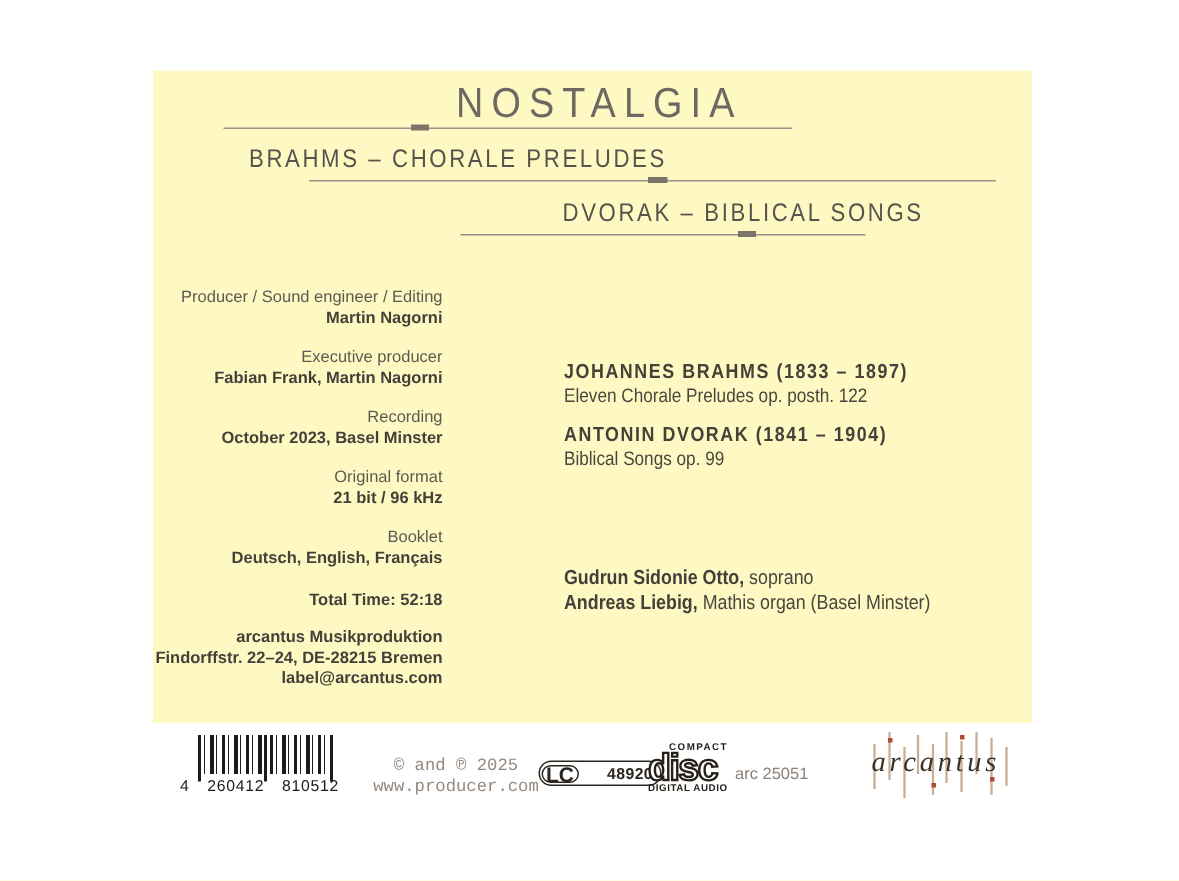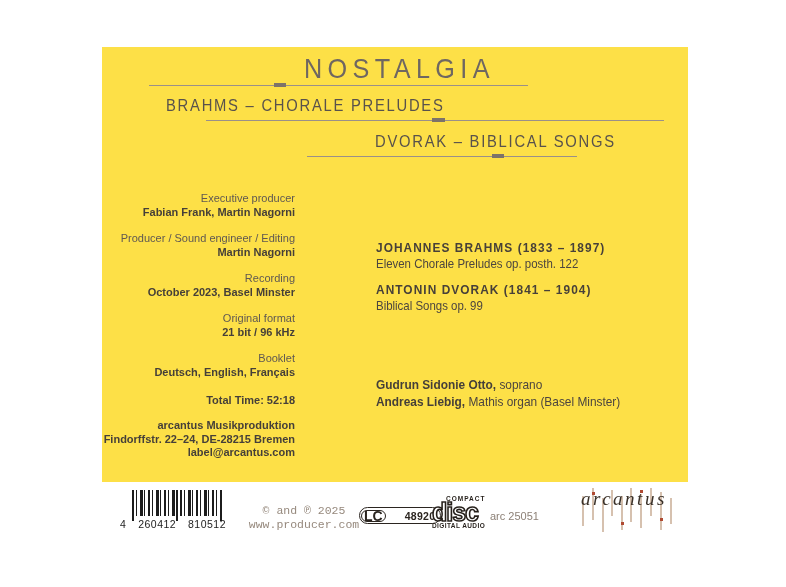--- a/index.html
+++ b/index.html
@@ -6,21 +6,21 @@
   body{
     width:786px;height:587px;position:relative;background:#ffffff;
     font-family:"Liberation Sans", sans-serif;overflow:hidden;
   }
   .card{
     position:absolute;left:102px;top:47px;width:586px;height:490px;
     border-radius:0 0 2px 2px;
   }
   .cover{
     position:absolute;left:0;top:0;width:586px;height:435px;
-    background:#fde047;
+    background:#fef9c3;
   }
   
   .title{
     position:absolute;left:0;top:6px;width:100%;text-align:center;
     font-size:28px;font-weight:300;letter-spacing:6px;color:#6f6761;
     transform:scaleX(0.90);padding-left:10px;box-sizing:border-box;
     white-space:nowrap;
   }
   .rule{position:absolute;height:1px;background:#9a9089;}
   .rule1{left:47px;top:38px;width:379px;}
@@ -108,21 +108,21 @@
     font-family:"Liberation Sans",sans-serif;letter-spacing:-1px;
     color:#251f1a;-webkit-text-fill-color:#ffffff;-webkit-text-stroke:1.6px #251f1a;
   }
   .cd-digital{display:block;font-size:6.5px;font-weight:700;letter-spacing:0.4px;line-height:8px;}
   
   .catno{position:absolute;left:388px;top:28px;font-size:11px;color:#8d8177;}
   
   .alogo{position:absolute;left:477px;top:4px;width:96px;height:48px;}
   .alogo svg{position:absolute;left:0;top:0;}
   .alogo .atext{
-    position:absolute;left:2px;top:2px;width:94px;
+    position:absolute;left:2px;top:12px;width:94px;
     font-family:"Liberation Serif", serif;font-style:italic;
     font-size:19px;color:#3a3129;letter-spacing:2.5px;white-space:nowrap;
   }
 </style>
 </head>
 <body>
 
 <div class="card">
 
   <div class="cover">
@@ -131,26 +131,26 @@
     <div class="dash dash1"></div>
     <div class="subtitle subtitle1">BRAHMS – CHORALE PRELUDES</div>
     <div class="rule rule2"></div>
     <div class="dash dash2"></div>
     <div class="subtitle subtitle2">DVORAK – BIBLICAL SONGS</div>
     <div class="rule rule3"></div>
     <div class="dash dash3"></div>
 
     <div class="credits">
       <div class="grp">
+        <p class="lbl">Producer / Sound engineer / Editing</p>
+        <p class="val">Martin Nagorni</p>
+      </div>
+      <div class="grp">
         <p class="lbl">Executive producer</p>
         <p class="val">Fabian Frank, Martin Nagorni</p>
-      </div>
-      <div class="grp">
-        <p class="lbl">Producer / Sound engineer / Editing</p>
-        <p class="val">Martin Nagorni</p>
       </div>
       <div class="grp">
         <p class="lbl">Recording</p>
         <p class="val">October 2023, Basel Minster</p>
       </div>
       <div class="grp">
         <p class="lbl">Original format</p>
         <p class="val">21 bit / 96 kHz</p>
       </div>
       <div class="grp">

